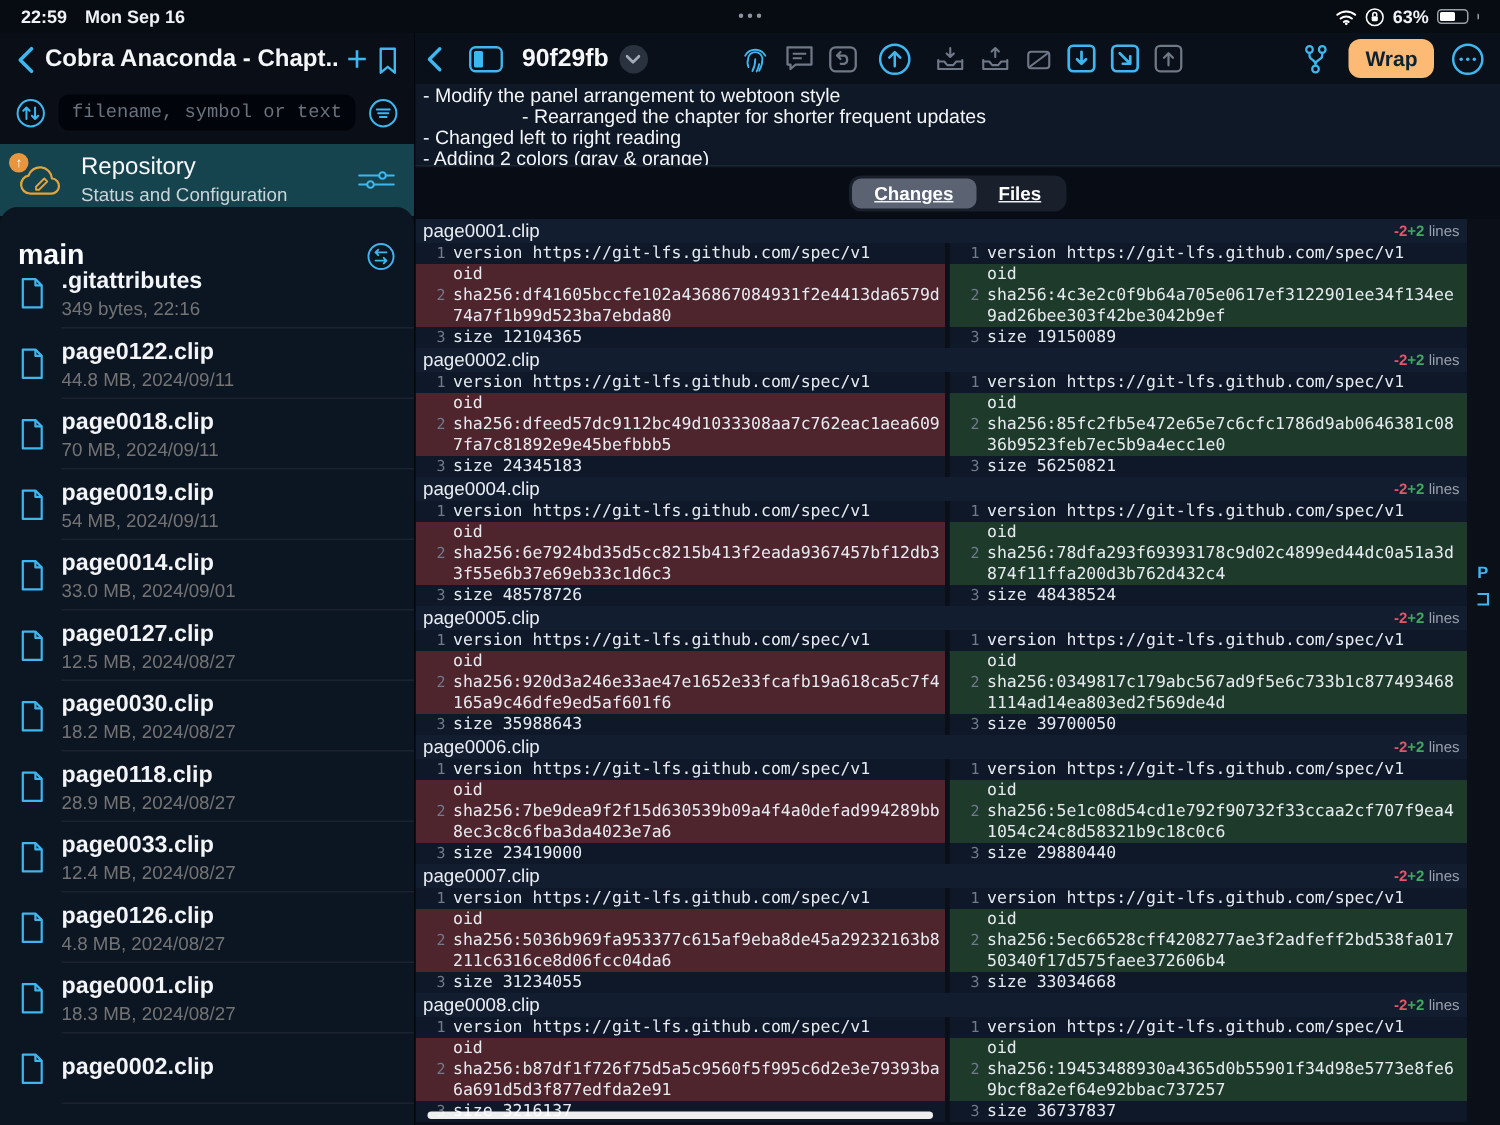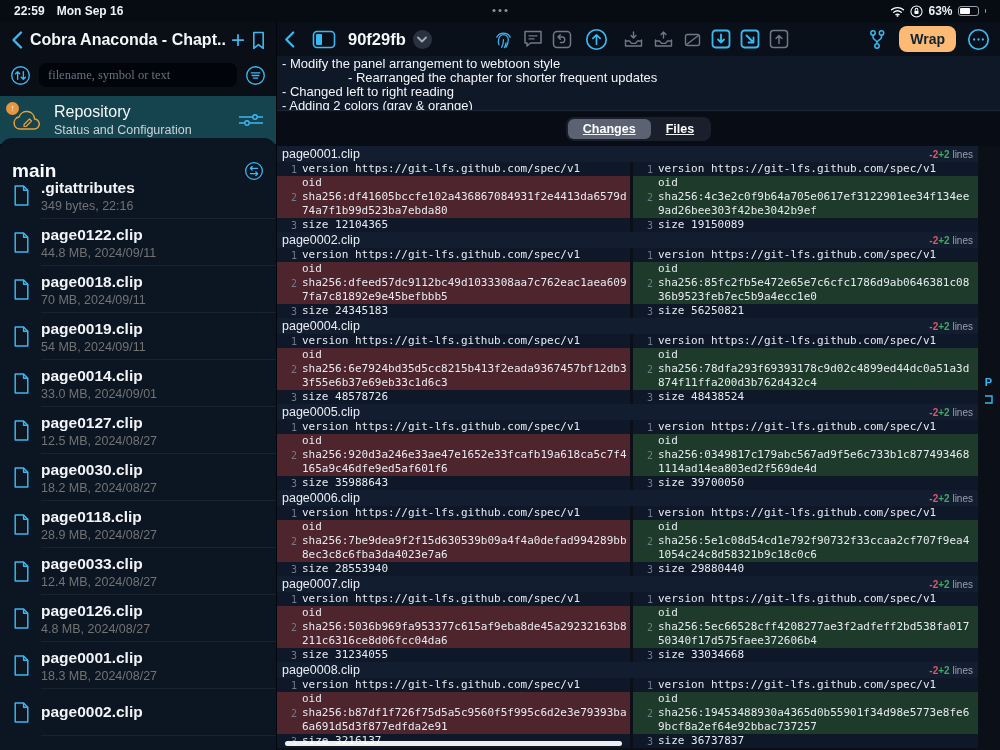--- a/index.html
+++ b/index.html
@@ -23,21 +23,21 @@
 
   
   .sidebar{position:absolute;top:22px;left:0;width:276px;bottom:0;background:#0a0f17;}
   .vdivider{position:absolute;top:22px;left:276px;width:1px;bottom:0;background:#03060b;}
   .sb-header{height:36px;display:flex;align-items:center;padding:0 10px;gap:6px;}
   .sb-title{flex:1;font-size:16px;font-weight:700;white-space:nowrap;overflow:hidden;color:#f4f6f8;}
   .icon-btn{background:none;border:none;padding:0;cursor:pointer;display:flex;align-items:center;justify-content:center;}
   .plus-btn{font-size:24px;line-height:20px;font-weight:400;color:#3eb7f0;}
   .search-row{height:30px;display:flex;align-items:center;gap:8px;padding:0 10px;margin-top:2px;}
   .search-input{flex:1;height:24px;background:#01040a;border:none;border-radius:7px;color:#dfe3ea;
-                font-size:12.5px;padding:0 9px;outline:none;font-family:Liberation Serif, serif;}
+                font-size:12.5px;padding:0 9px;outline:none;font-family:Liberation Mono, monospace;}
   .search-input::placeholder{color:#69727f;}
   .repo-row{margin-top:6px;height:48px;background:#15434e;display:flex;align-items:center;
             padding:0 12px;gap:12px;position:relative;cursor:pointer;}
   .repo-cloud{position:relative;width:30px;}
   .repo-badge{position:absolute;top:-8px;left:-6px;width:13px;height:13px;border-radius:50%;
               background:#e8963e;color:#fff;font-size:9px;font-weight:700;display:flex;
               align-items:center;justify-content:center;line-height:1;}
   .repo-text{flex:1;}
   .repo-title{font-size:16px;color:#f6f8f9;}
   .repo-sub{font-size:12.5px;color:#c9d4d8;margin-top:2px;}
@@ -650,21 +650,21 @@
               <div class="cl ctx">
                 <span class="ln">1</span>
                 <span class="ct">version https://git-lfs.github.com/spec/v1</span>
               </div>
               <div class="cl del">
                 <span class="ln">2</span>
                 <span class="ct">oid sha256:7be9dea9f2f15d630539b09a4f4a0defad994289bb8ec3c8c6fba3da4023e7a6</span>
               </div>
               <div class="cl ctx">
                 <span class="ln">3</span>
-                <span class="ct">size 28553940</span>
+                <span class="ct">size 23419000</span>
               </div>
             </div>
       <div class="pane right">
               <div class="cl ctx">
                 <span class="ln">1</span>
                 <span class="ct">version https://git-lfs.github.com/spec/v1</span>
               </div>
               <div class="cl add">
                 <span class="ln">2</span>
                 <span class="ct">oid sha256:5e1c08d54cd1e792f90732f33ccaa2cf707f9ea41054c24c8d58321b9c18c0c6</span>

